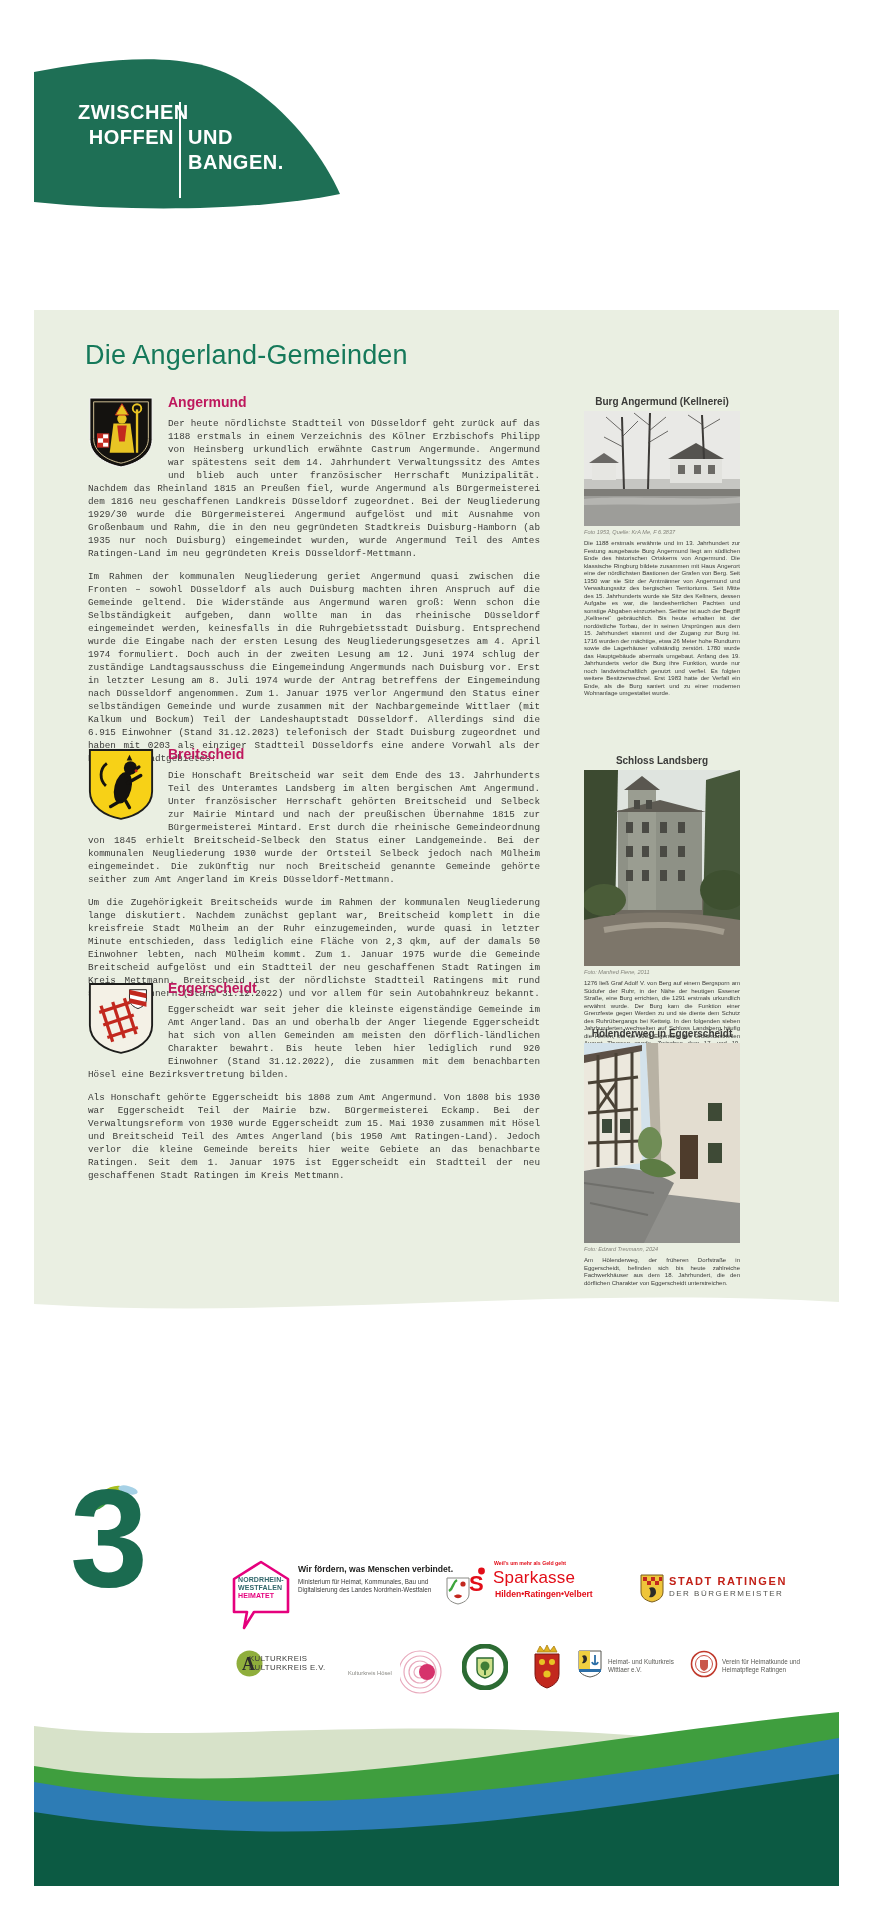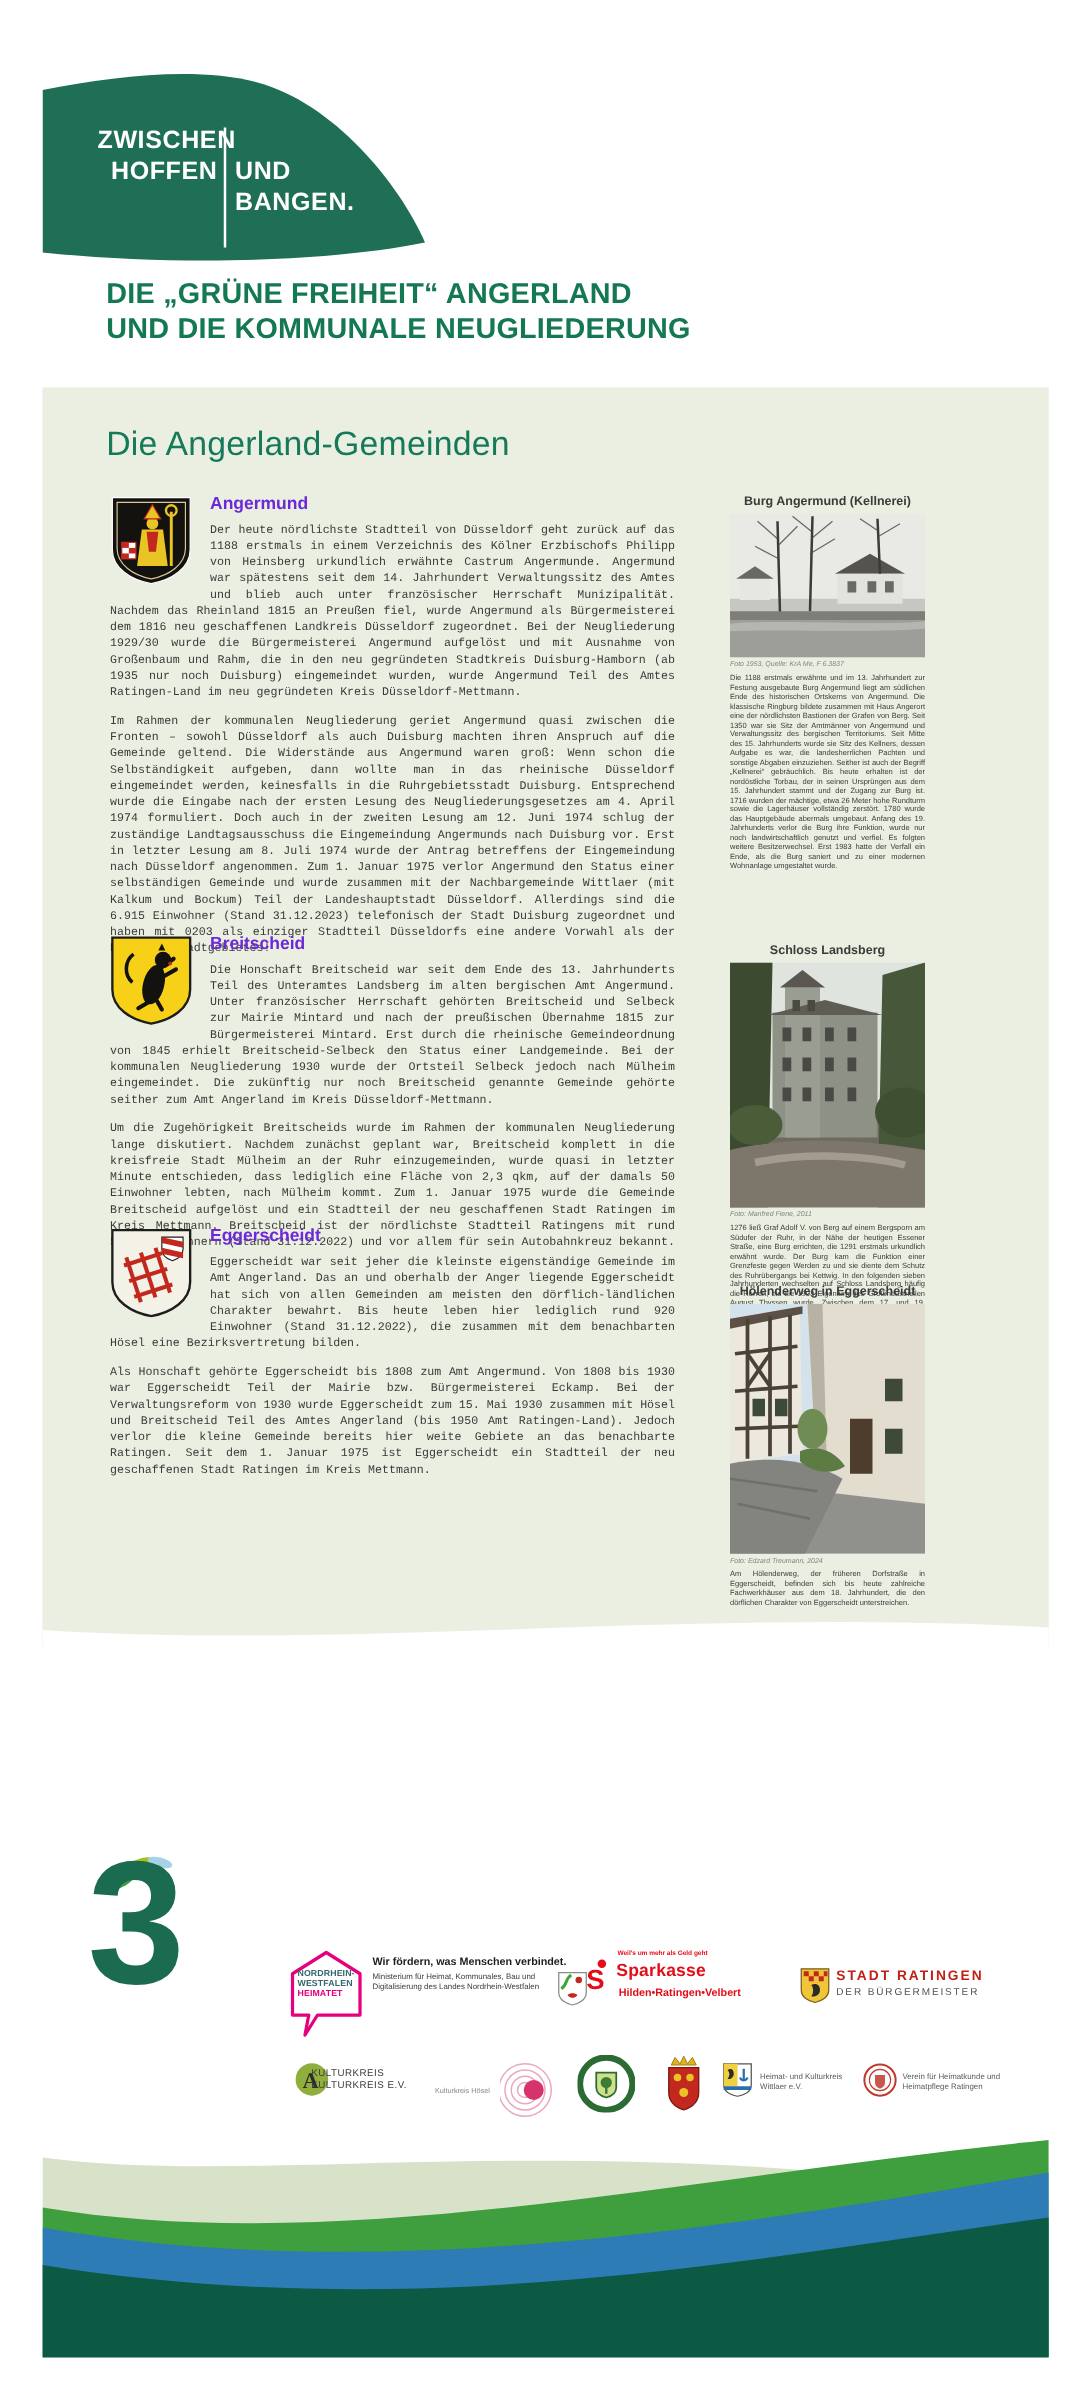--- a/index.html
+++ b/index.html
@@ -19,21 +19,21 @@
   .logo-box{left:510px;top:46px;width:250px;text-align:center;}
   .logo-name{position:absolute;left:0;top:150px;width:250px;color:#1d1d1b;font-weight:bold;
              font-size:21px;letter-spacing:2.5px;}
   .logo-region{position:absolute;left:0;top:175px;width:250px;color:#1d1d1b;font-size:8px;letter-spacing:1.1px;}
 
   
   .content-bg{left:0;top:276px;width:805px;height:1008px;background:#eaefe2;}
   .section-title{left:51px;top:306px;font-size:27px;color:#15795a;letter-spacing:.2px;}
 
   .entry{width:452px;left:54px;color:#3b3b39;}
-  .entry h3{margin:0 0 7px 0;font-size:14px;color:#6d28d9;}
+  .entry h3{margin:0 0 7px 0;font-size:14px;color:#be185d;}
   .entry p{margin:0 0 10px 0;font-size:9.3px;line-height:13px;text-align:justify;font-family:Liberation Mono, monospace;}
   .crest{float:left;margin:2px 14px 4px 0;}
 
   .photo-item{left:550px;width:156px;color:#3b3b39;}
   .photo-title{font-size:10px;font-weight:bold;margin-bottom:4px;text-align:center;}
   .photo-credit{font-size:5.6px;font-style:italic;color:#85857c;margin:3px 0 5px 0;}
   .photo-text{font-size:6px;line-height:7.5px;text-align:justify;}
   .photo-frame{display:block;}
 
   
@@ -45,21 +45,21 @@
                    font-size:7px;line-height:8px;font-weight:bold;color:#33676b;letter-spacing:.1px;}
   .nrw-pink{color:#e5007d;}
   .ministry{left:264px;top:1530px;width:180px;color:#1d1d1b;}
   .ministry-claim{font-size:8.6px;font-weight:bold;margin-bottom:4px;}
   .ministry-line{font-size:6.3px;line-height:7.6px;color:#3b3b39;}
   .nrw-crest{position:absolute;left:148px;top:13px;}
 
   .sparkasse{left:434px;top:1526px;width:170px;color:#e20d18;}
   .sk-tagline{position:absolute;left:26px;top:0;font-size:5.2px;font-weight:bold;}
   .sk-symbol{position:absolute;left:0;top:7px;}
-  .sk-name{position:absolute;left:25px;top:8px;font-size:14px;font-weight:bold;letter-spacing:.2px;}
+  .sk-name{position:absolute;left:25px;top:8px;font-size:17px;font-weight:normal;letter-spacing:.2px;}
   .sk-region{position:absolute;left:27px;top:29px;font-size:8.6px;font-weight:bold;}
 
   .stadt-ratingen{left:606px;top:1538px;}
   .sr-crest{position:absolute;left:0;top:2px;}
   .sr-line1{position:absolute;left:29px;top:3px;font-size:11px;font-weight:bold;color:#c22017;letter-spacing:1.6px;white-space:nowrap;}
   .sr-line2{position:absolute;left:29px;top:17px;font-size:8px;color:#53534e;letter-spacing:1.5px;white-space:nowrap;}
 
   .partner-label{font-size:6.3px;line-height:7.6px;color:#5a5a55;}
   .angermunder{left:202px;top:1614px;}
   .ak-text{position:absolute;left:13px;top:7px;font-size:7.8px;line-height:8.6px;color:#3b3b39;letter-spacing:.4px;white-space:nowrap;}
@@ -89,24 +89,20 @@
       <div>ZWISCHEN</div>
       <div>HOFFEN</div>
     </div>
     <div class="banner-divider"></div>
     <div class="banner-right">
       <div>UND</div>
       <div>BANGEN.</div>
     </div>
   </div>
 
-  <div class="abs poster-title">
-    <div>DIE „GRÜNE FREIHEIT“ ANGERLAND</div>
-    <div>UND DIE KOMMUNALE NEUGLIEDERUNG</div>
-  </div>
 
 
   <div class="abs content-bg"></div>
   <svg class="abs content-curve" width="805" height="36" viewBox="0 0 805 36">
     <path d="M0,20 C250,36 520,2 805,18 L805,36 L0,36 Z" fill="#ffffff"></path>
   </svg>
 
   <div class="abs section-title">Die Angerland-Gemeinden</div>
 
   <div class="abs entry" style="top:360px;">

